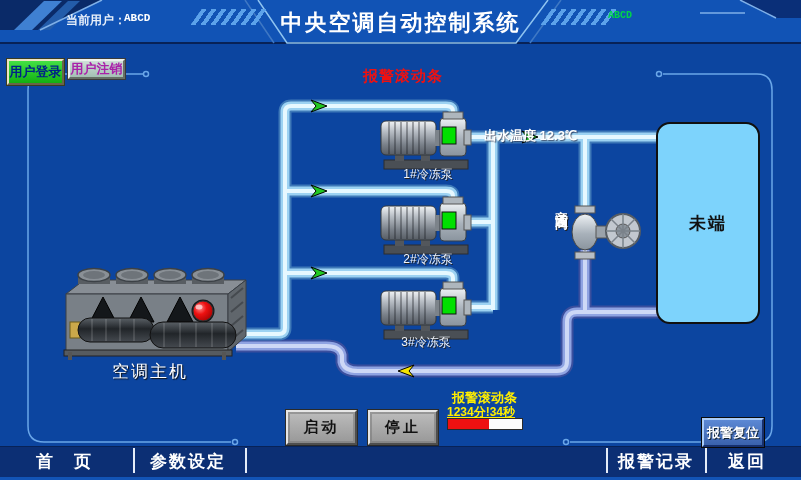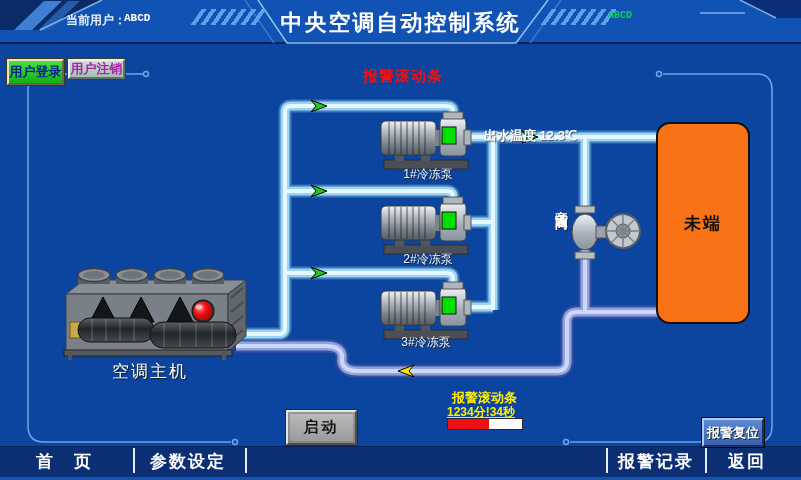--- a/index.html
+++ b/index.html
@@ -20,21 +20,21 @@
   .hash{height:16px;width:66px;top:9px;transform:skewX(-35deg);background:repeating-linear-gradient(90deg,#5ca2ea 0 5px,rgba(0,0,0,0) 5px 10px);}
   .hash.left{left:196px;}  .hash.right{left:546px;}
   .btn{display:flex;align-items:center;justify-content:center;cursor:pointer;margin-top:16px;}
   .btn-login{left:7px;top:43px;width:57px;height:26px;background:linear-gradient(#44e044,#12b012);
     border:2px solid;border-color:#ece4c4 #6a6448 #6a6448 #ece4c4;outline:1px solid #3a3a22;
     color:#002288;font-size:13px;font-weight:bold;}
   .btn-logout{left:68px;top:43px;width:57px;height:20px;background:linear-gradient(#cfe0d8,#a3c0b4);
     border:2px solid;border-color:#eef2ee #667066 #667066 #eef2ee;outline:1px solid #3a3a3a;
     color:#aa22aa;font-size:13px;font-weight:bold;}
   .alarm-banner{left:363px;top:67px;color:var(--alarm-red);font-size:15px;font-weight:bold;letter-spacing:1px;}
-  .terminal-box{left:656px;top:122px;width:94px;height:202px;background:#f97316;border:2px solid #101010;
+  .terminal-box{left:656px;top:122px;width:104px;height:202px;background:#7dd3fc;border:2px solid #101010;
     border-radius:14px;display:flex;align-items:center;justify-content:center;
     color:#111;font-size:17px;font-weight:bold;letter-spacing:2px;}
   .temp-label{color:#fff;font-size:13px;font-weight:bold;text-shadow:1px 1px 1px rgba(0,0,30,.6);}
   .supply-temp{left:484px;top:107px;margin-top:20px;} .return-temp{left:454px;top:349px;}
   .pump-label{width:84px;text-align:center;color:#f0f4fa;font-size:12px;text-shadow:1px 1px 0 #222;}
   .bypass-label{left:552px;top:200px;writing-mode:vertical-rl;text-orientation:upright;color:#fff;
     font-size:13px;font-weight:bold;letter-spacing:3px;text-shadow:1px 1px 0 #222;}
   .chiller-label{left:112px;top:360px;color:#fff;font-size:17px;letter-spacing:2px;text-shadow:1px 1px 1px #111;}
   .btn-gray{width:71px;height:35px;background:linear-gradient(#bcbcbc,#989898);
     border:2px solid;border-color:#e6e6e6 #4e4e4e #4e4e4e #e6e6e6;outline:1px solid #2a2a2a;
@@ -219,20 +219,21 @@
 
   <div class="abs terminal-box">未端</div>
   <div class="abs temp-label supply-temp">出水温度 12.3℃</div>
   <div class="abs pump-label" style="left:386px;top:166px;">1#冷冻泵</div>
   <div class="abs pump-label" style="left:386px;top:251px;">2#冷冻泵</div>
   <div class="abs pump-label" style="left:384px;top:334px;">3#冷冻泵</div>
   <div class="abs bypass-label">旁通阀</div>
   <div class="abs chiller-label">空调主机</div>
 
   <div class="abs btn btn-gray btn-start">启动</div>
+  <div class="abs btn btn-gray btn-stop">停止</div>
   <div class="abs countdown-label">报警滚动条</div>
   <div class="abs countdown-value">1234分!34秒</div>
   <div class="abs progress">
     <div class="progress-fill" style="width: 55%;"></div>
   </div>
   <div class="abs btn btn-reset">报警复位</div>
 
   <div class="abs nav-item nav-home">首　页</div>
   <div class="abs nav-div nd1"></div>
   <div class="abs nav-item nav-params">参数设定</div>

